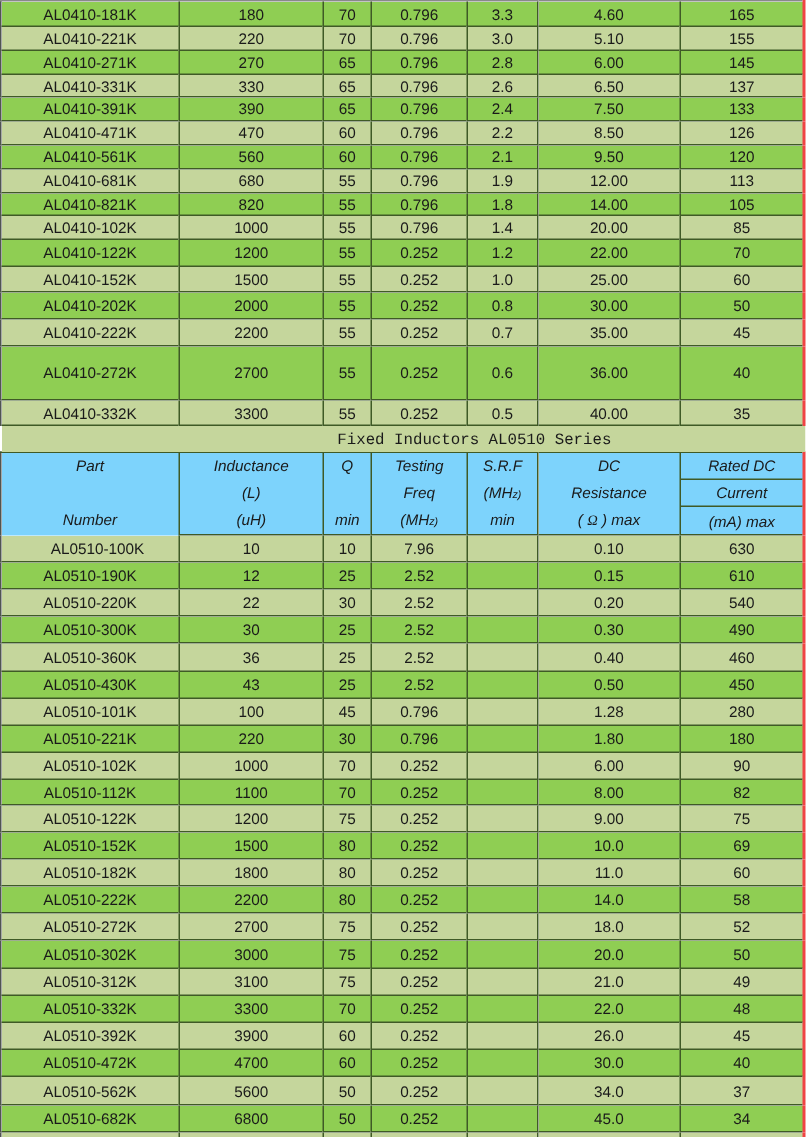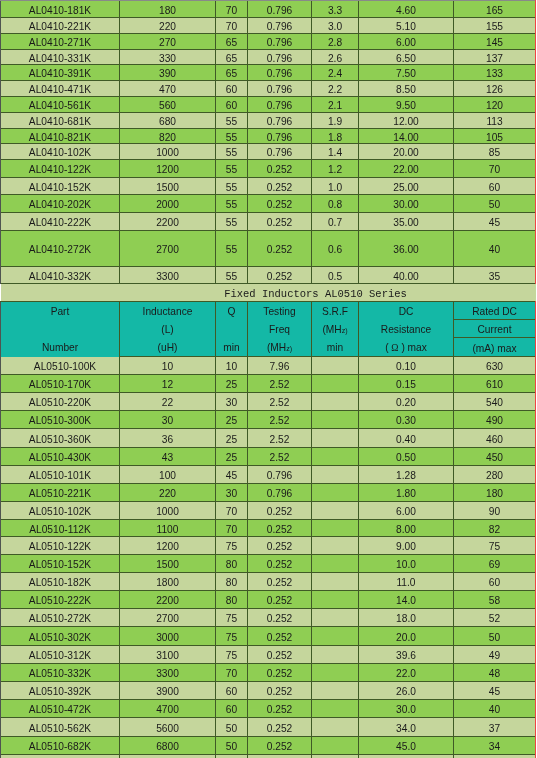--- a/index.html
+++ b/index.html
@@ -7,32 +7,32 @@
          font-family:"Liberation Sans", sans-serif; color:#1a1a1a; }
   table.spec { border-collapse:collapse; table-layout:fixed; width:536px; margin:0;
                 border-left:none; border-right:none;
                 border-top:1px solid #888a89; border-bottom:1px solid #7f837d; }
   table.spec td { padding:0; text-align:center; font-size:10.2px; line-height:1;
                    border-top:1px solid #3f5a26; border-left:1px solid #3f5a26;
                    overflow:hidden; white-space:nowrap; }
   tr.dark td { background:#8fce53; }
   tr.light td { background:#c5d69c; }
   table.spec td.c0 { width:118px; border-left:1px solid #4f5450;margin-left:43px; }
-  table.spec td.c6 { border-right:1px solid #ef4444; }
+  table.spec td.c6 { border-right:4px solid #ef4444; }
   .c1 { width:95px; }
   .c2 { width:31px; }
   .c3 { width:63px; }
   .c4 { width:46px; }
   .c5 { width:94px; }
   .c6 { width:81px; }
   table.spec tr.titlerow td { border-left:none; border-right:none; }
   tr.titlerow td { background:#c5d69c; font-family:"Liberation Mono", monospace;
                   font-size:10.5px; border-left:none; border-right:none; padding-left:95px;
                   position:relative; z-index:2; }
-  tr.hdr td { background:#14b8a6; vertical-align:middle; }
+  tr.hdr td { background:#7dd3fc; vertical-align:middle;font-style:italic; }
   .hl { line-height:18px; height:18px; position:relative; top:1px; }
   td.firstb.c0 { border-top:none;padding-left:10px; }
   tr.firstrow td { border-top:1px solid #888a89; }
   sub { font-size:0.7em; vertical-align:baseline; position:relative; top:0px; }
   .omega { font-family:"Liberation Serif", serif; font-size:0.95em; }
   td > span { position:relative; top:2px; }
 </style>
 </head>
 <body>
 
@@ -227,21 +227,21 @@
   <tr class="light" style="height:18px">
         <td class="c0 firstb"><span>AL0510-100K</span></td>
         <td class="c1 firstb"><span>10</span></td>
         <td class="c2 firstb"><span>10</span></td>
         <td class="c3 firstb"><span>7.96</span></td>
         <td class="c4 firstb"><span></span></td>
         <td class="c5 firstb"><span>0.10</span></td>
         <td class="c6 firstb"><span>630</span></td>
       </tr>
   <tr class="dark" style="height:18px">
-        <td class="c0"><span>AL0510-170K</span></td>
+        <td class="c0"><span>AL0510-190K</span></td>
         <td class="c1"><span>12</span></td>
         <td class="c2"><span>25</span></td>
         <td class="c3"><span>2.52</span></td>
         <td class="c4"><span></span></td>
         <td class="c5"><span>0.15</span></td>
         <td class="c6"><span>610</span></td>
       </tr>
   <tr class="light" style="height:18px">
         <td class="c0"><span>AL0510-220K</span></td>
         <td class="c1"><span>22</span></td>
@@ -367,21 +367,21 @@
         <td class="c4"><span></span></td>
         <td class="c5"><span>20.0</span></td>
         <td class="c6"><span>50</span></td>
       </tr>
   <tr class="light" style="height:18px">
         <td class="c0"><span>AL0510-312K</span></td>
         <td class="c1"><span>3100</span></td>
         <td class="c2"><span>75</span></td>
         <td class="c3"><span>0.252</span></td>
         <td class="c4"><span></span></td>
-        <td class="c5"><span>39.6</span></td>
+        <td class="c5"><span>21.0</span></td>
         <td class="c6"><span>49</span></td>
       </tr>
   <tr class="dark" style="height:18px">
         <td class="c0"><span>AL0510-332K</span></td>
         <td class="c1"><span>3300</span></td>
         <td class="c2"><span>70</span></td>
         <td class="c3"><span>0.252</span></td>
         <td class="c4"><span></span></td>
         <td class="c5"><span>22.0</span></td>
         <td class="c6"><span>48</span></td>

